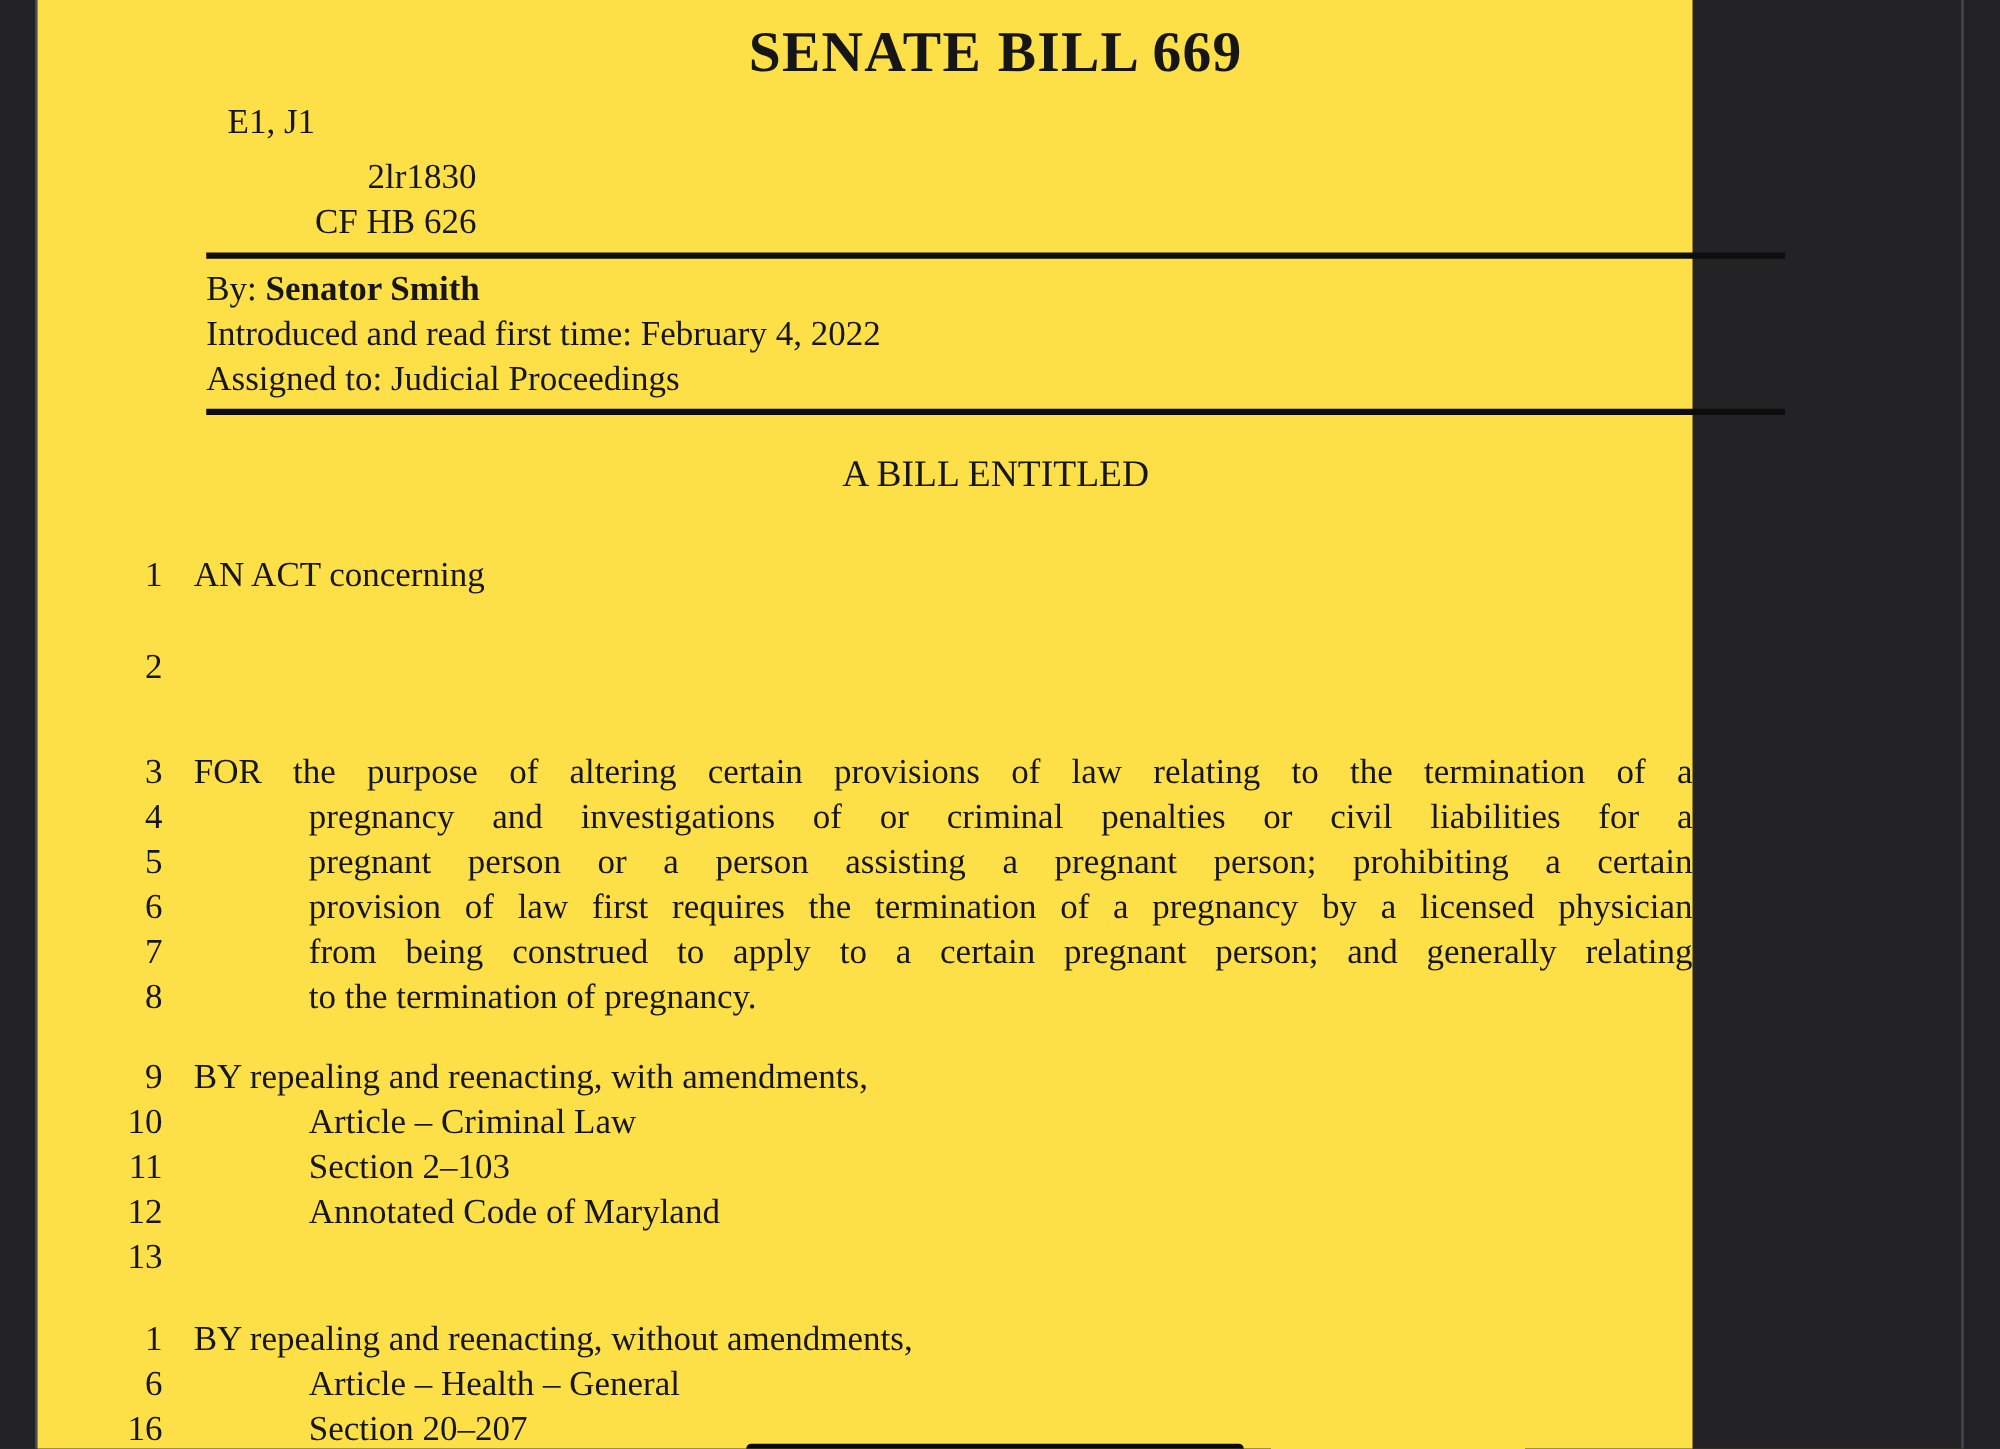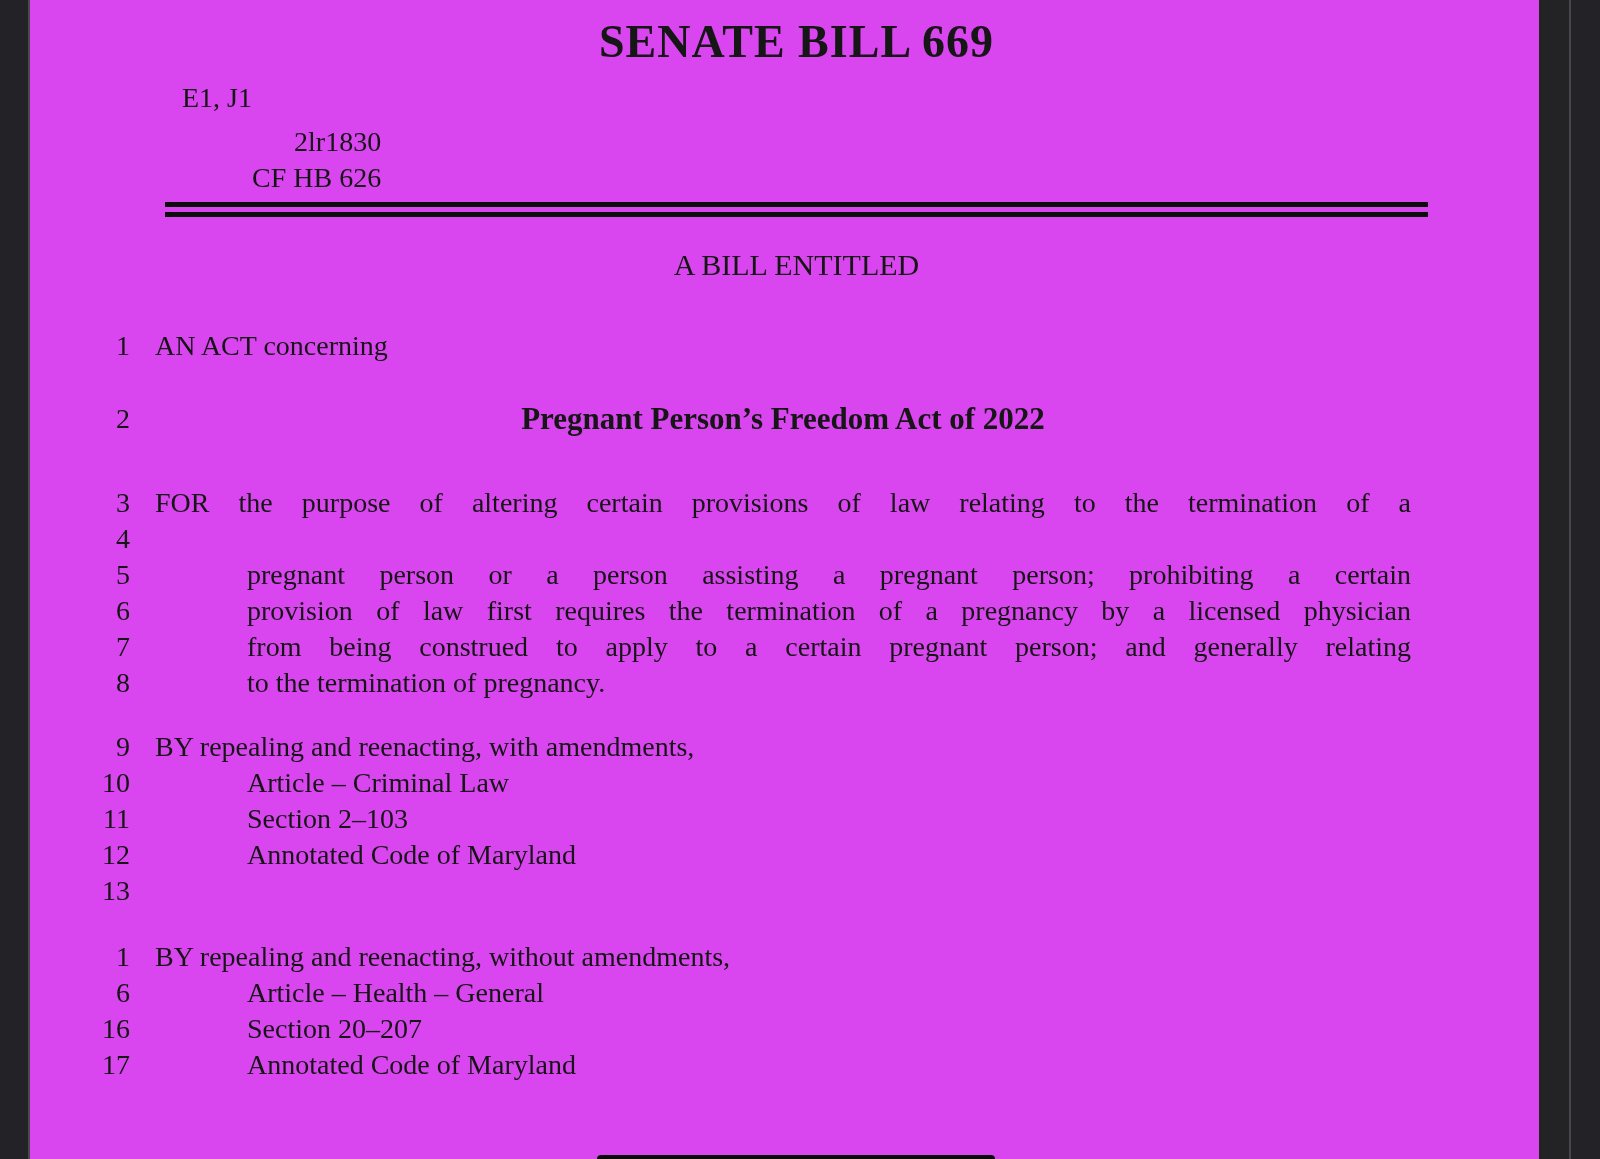--- a/index.html
+++ b/index.html
@@ -13,22 +13,22 @@
   .stage { position: relative; width: 1600px; height: 1159px; }
 
   .letterbox {
     position: absolute; top: 0; height: 1159px; background: #232327;
   }
   .letterbox.left  { left: 0; width: 30px; border-right: 2px solid #4a4a4e; }
   .letterbox.right { right: 0; width: 31px; border-left: 2px solid #48484c; }
 
   .page {
     position: absolute; left: 30px; top: 0;
-    width: 1509px; height: 1159px;
-    background: #d946ef;
+    width: 1324px; height: 1159px;
+    background: #fde047;
   }
 
   .doc { position: relative; width: 100%; height: 100%; }
 
   .content { margin-left: 135px; width: 1263px; }
 
   .bill-title {
     margin-top: 16px;
     line-height: 52px;
     font-size: 46px;
@@ -118,41 +118,46 @@
         <div class="ids-row">
           <div class="ids-left">E1, J1</div>
           <div class="ids-right">
             <div>2lr1830</div>
             <div>CF HB 626</div>
           </div>
         </div>
 
         <div class="rule first"></div>
 
+        <div class="byline-block">
+          <div><span>By: </span><span class="bold">Senator Smith</span></div>
+          <div>Introduced and read first time: February 4, 2022</div>
+          <div>Assigned to: Judicial Proceedings</div>
+        </div>
 
         <div class="rule second"></div>
 
         <div class="bill-entitled">A BILL ENTITLED</div>
       </div>
 
       <div class="lines">
         <div class="line">
           <span class="num">1</span>
           <span class="text">AN ACT concerning</span>
         </div>
         <div class="line gap-t2">
           <span class="num">2</span>
-          <span class="text center-bold">Pregnant Person’s Freedom Act of 2022</span>
         </div>
         <div class="line gap-t3">
           <span class="num">3</span>
           <span class="text justify">FOR  the  purpose  of  altering  certain  provisions  of  law  relating  to  the  termination  of  a</span>
         </div>
         <div class="line">
           <span class="num">4</span>
+          <span class="text indent justify">pregnancy  and  investigations  of  or  criminal  penalties  or  civil  liabilities  for  a</span>
         </div>
         <div class="line">
           <span class="num">5</span>
           <span class="text indent justify">pregnant  person  or  a  person  assisting  a  pregnant  person;  prohibiting  a  certain</span>
         </div>
         <div class="line">
           <span class="num">6</span>
           <span class="text indent justify">provision of law first requires the termination of a pregnancy by a licensed physician</span>
         </div>
         <div class="line">

